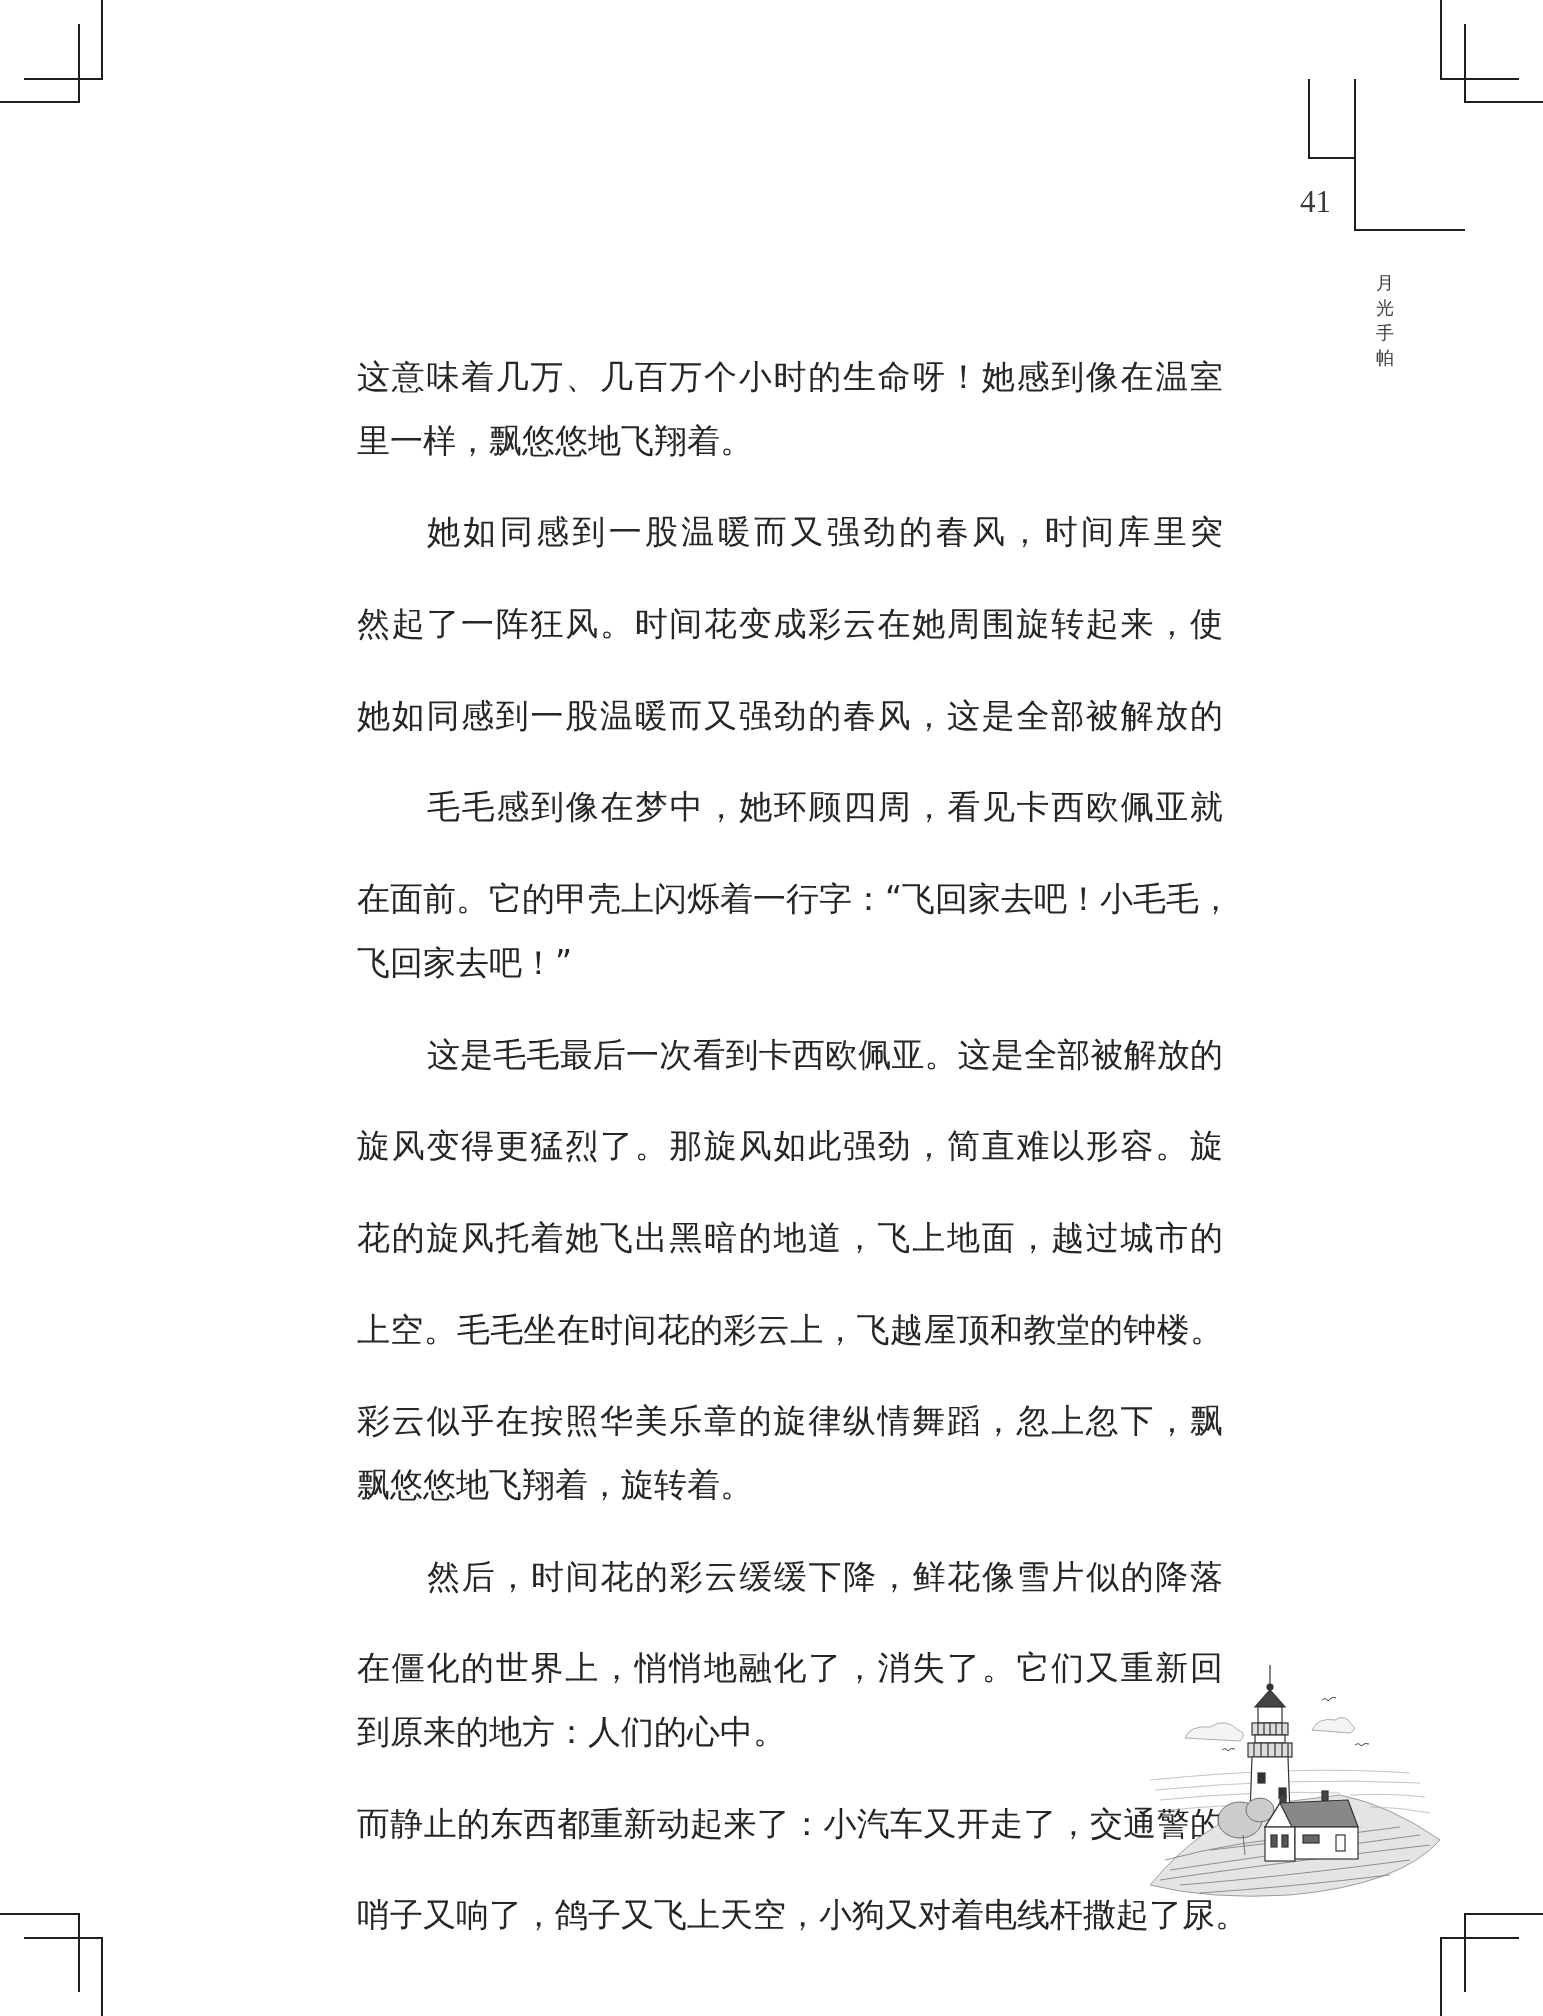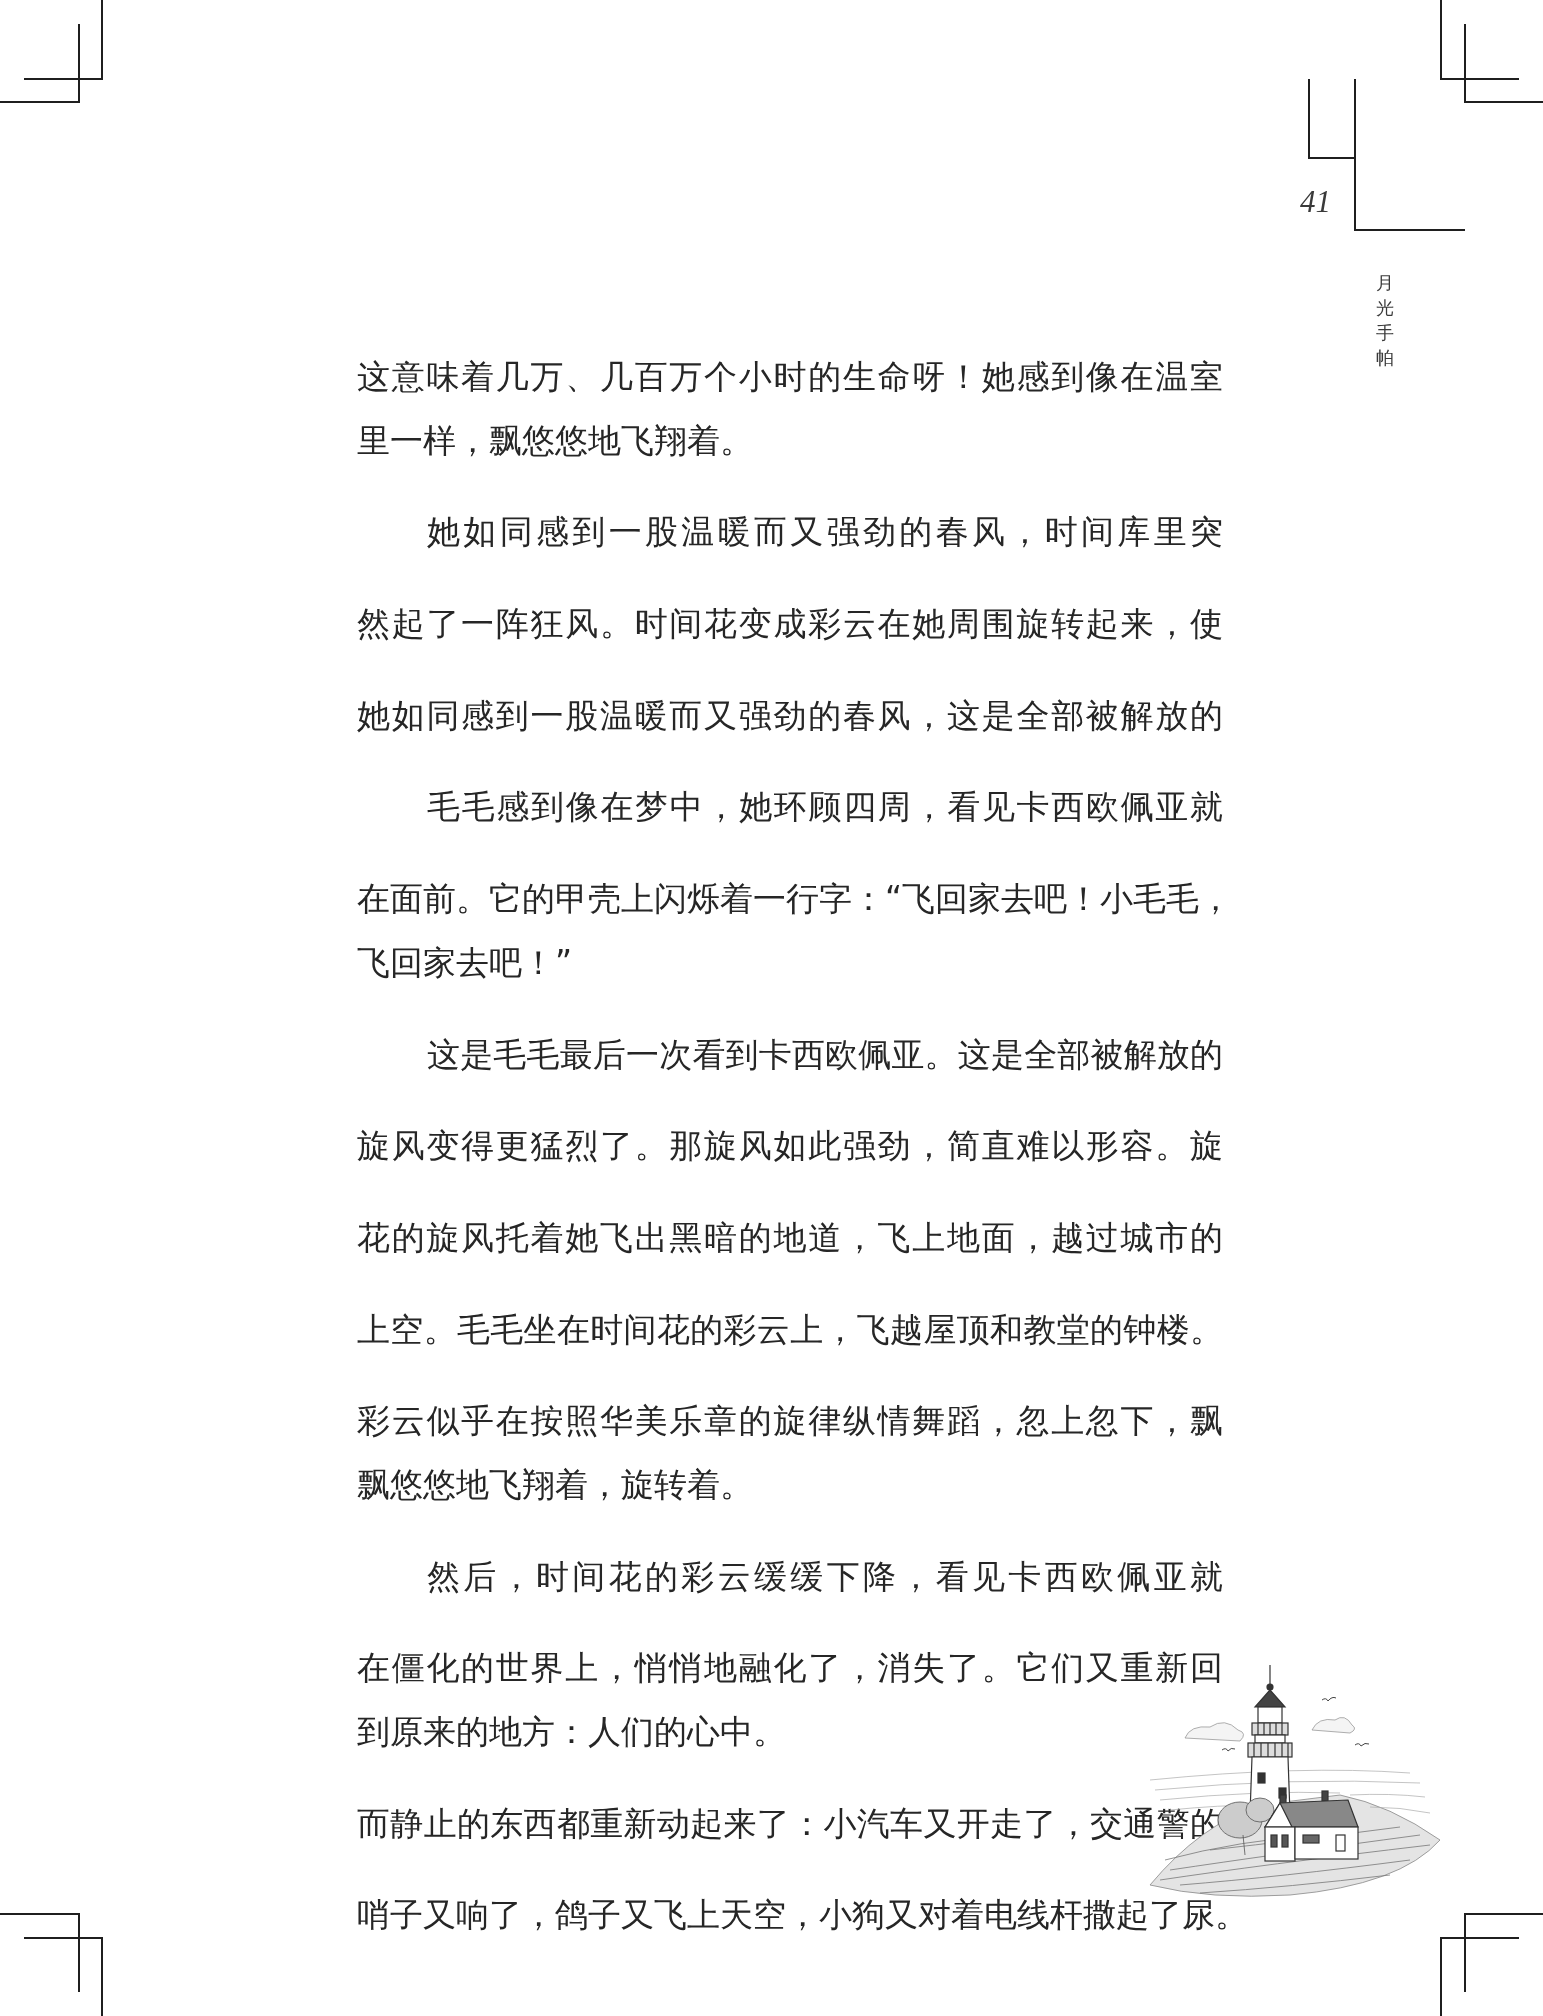--- a/index.html
+++ b/index.html
@@ -23,21 +23,20 @@
     .mark.v { width: 2px; }
 
     .page-number {
       position: absolute;
       left: 1300px;
       top: 186px;
       font-family: "Liberation Serif", "DejaVu Serif", serif;
       font-size: 31px;
       color: #3a3a3a;
       line-height: 1;
-      font-style: italic;
     }
     .running-title {
       position: absolute;
       left: 1374px;
       top: 270px;
       width: 22px;
       font-size: 18px;
       line-height: 25px;
       color: #3a3a3a;
       text-align: center;
@@ -119,21 +118,21 @@
     <div class="line full">她如同感到一股温暖而又强劲的春风，这是全部被解放的</div>
     <div class="line full indent">毛毛感到像在梦中，她环顾四周，看见卡西欧佩亚就</div>
     <div class="line full">在面前。它的甲壳上闪烁着一行字：“飞回家去吧！小毛毛，</div>
     <div class="line">飞回家去吧！”</div>
     <div class="line full indent">这是毛毛最后一次看到卡西欧佩亚。这是全部被解放的</div>
     <div class="line full">旋风变得更猛烈了。那旋风如此强劲，简直难以形容。旋</div>
     <div class="line full">花的旋风托着她飞出黑暗的地道，飞上地面，越过城市的</div>
     <div class="line full">上空。毛毛坐在时间花的彩云上，飞越屋顶和教堂的钟楼。</div>
     <div class="line full">彩云似乎在按照华美乐章的旋律纵情舞蹈，忽上忽下，飘</div>
     <div class="line">飘悠悠地飞翔着，旋转着。</div>
-    <div class="line full indent">然后，时间花的彩云缓缓下降，看见卡西欧佩亚就</div>
+    <div class="line full indent">然后，时间花的彩云缓缓下降，鲜花像雪片似的降落</div>
     <div class="line full">在僵化的世界上，悄悄地融化了，消失了。它们又重新回</div>
     <div class="line">到原来的地方：人们的心中。</div>
     <div class="line full">而静止的东西都重新动起来了：小汽车又开走了，交通警的</div>
     <div class="line full">哨子又响了，鸽子又飞上天空，小狗又对着电线杆撒起了尿。</div>
   </div>
 
 <svg class="illustration" viewBox="0 0 320 260" xmlns="http://www.w3.org/2000/svg">
   <g fill="none" stroke="#777" stroke-width="0.8">
     <path d="M10 230 Q60 170 120 150 L200 140 Q250 150 300 185 Q260 230 150 240 Q70 245 10 230 Z" fill="#e4e4e4" stroke="#888"></path>
     <path d="M20 225 Q120 210 290 190"></path>

